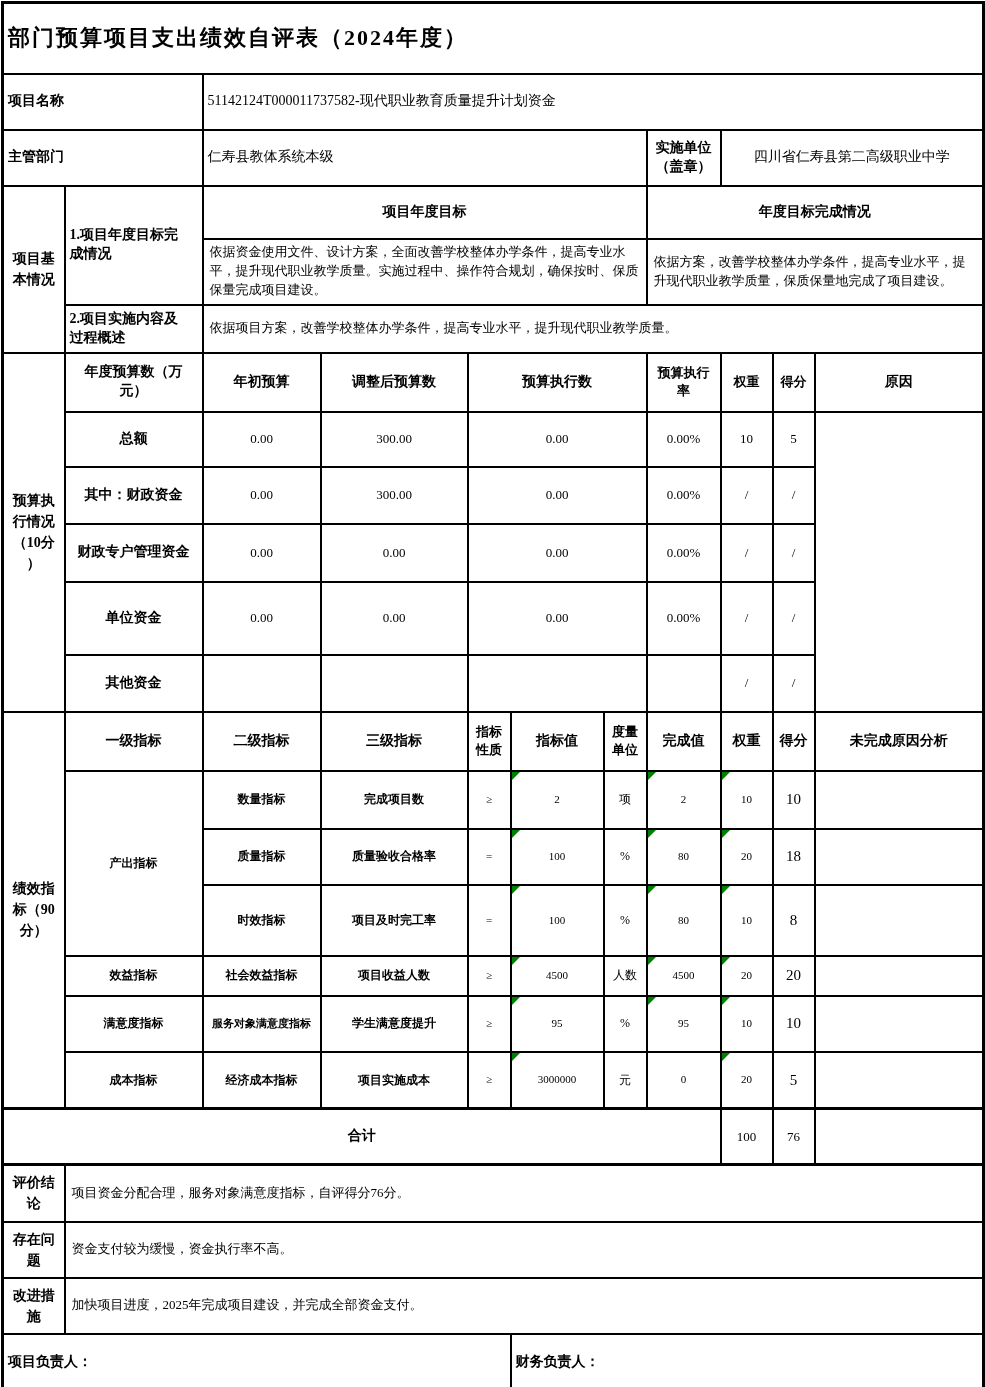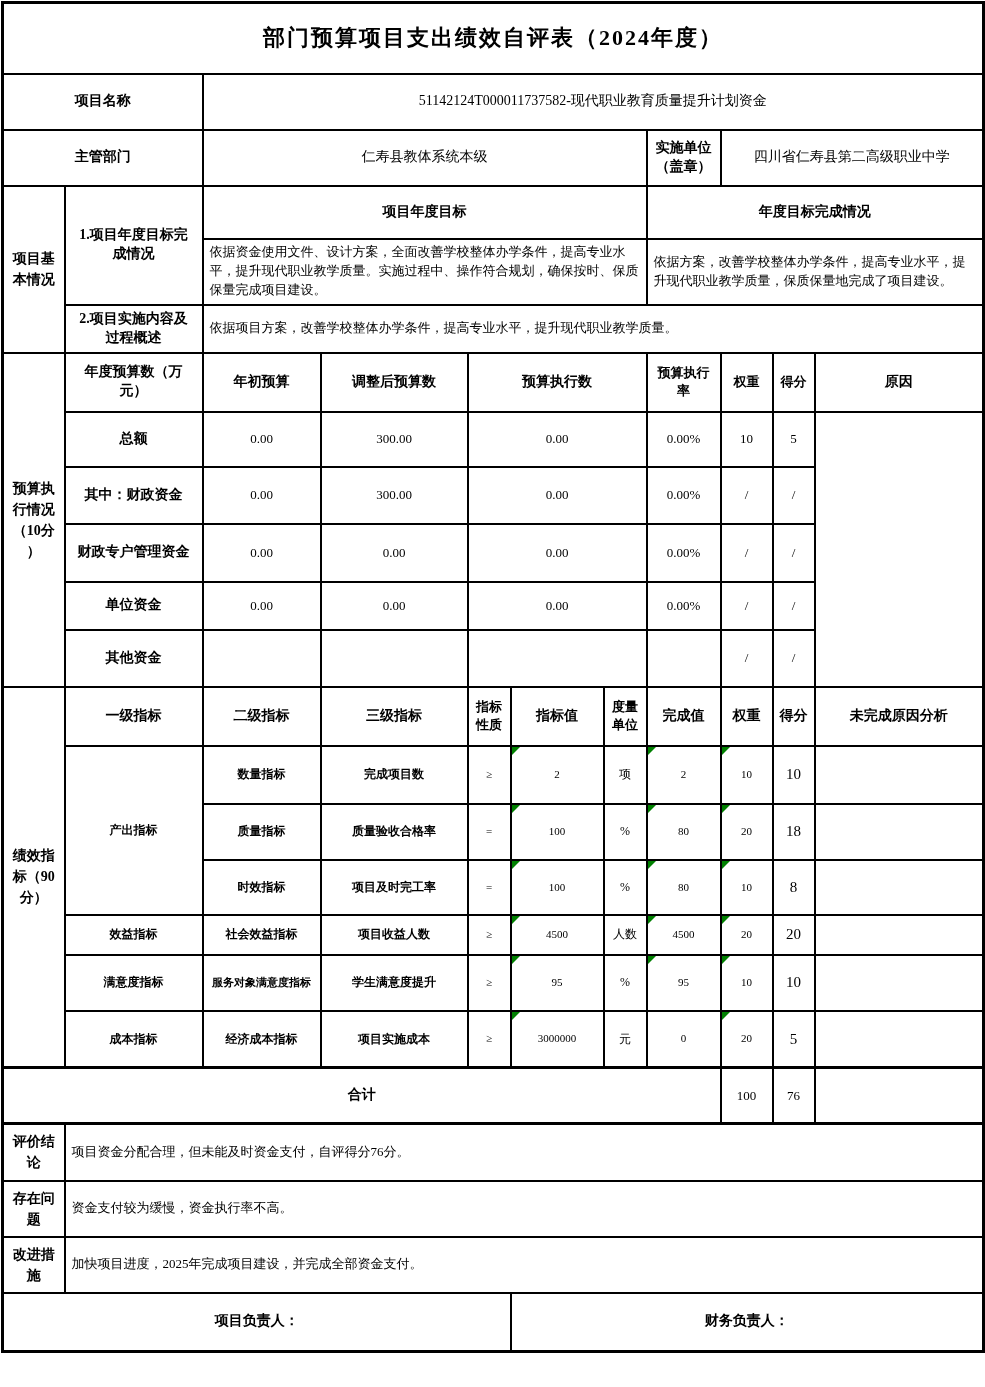--- a/index.html
+++ b/index.html
@@ -17,24 +17,24 @@
     padding:2px 4px;
     overflow:hidden;
     white-space:pre-line;
     vertical-align:middle;
     text-align:center;
     font-size:13px;
     line-height:1.35;
     box-sizing:border-box;
   }
   td.title{
-    font-size:22px;font-weight:bold;letter-spacing:2px;text-align:center;
+    font-size:22px;font-weight:bold;letter-spacing:2px;text-align:left;
   }
   td.lbl{font-weight:bold;font-size:14px;}
-  td.left{text-align:center;}
+  td.left{text-align:left;}
   td.val{font-size:14px;}
   td.vert{font-weight:bold;font-size:14px;line-height:1.5;padding:6px 2px;}
   td.para{text-align:left;font-size:13px;line-height:1.45;padding:3px 6px;}
   td.num{font-size:13px;}
   td.hsm{font-weight:bold;font-size:13px;}
   td.ind-lbl{font-weight:bold;font-size:12px;padding:2px 2px;}
   td.ind-xs{font-weight:bold;font-size:11px;padding:2px 1px;border-radius:26px;}
   td.sm{font-size:11px;padding:2px 1px;}
   td.unit{font-size:12px;padding:2px 1px;}
   td.score{font-size:15px;}
@@ -138,21 +138,21 @@
   </tr>
   <tr style="height:58px">
     <td class="lbl">财政专户管理资金</td>
     <td class="num">0.00</td>
     <td class="num">0.00</td>
     <td colspan="3" class="num">0.00</td>
     <td class="num">0.00%</td>
     <td class="num">/</td>
     <td class="num">/</td>
   </tr>
-  <tr style="height:48px">
+  <tr style="height:73px">
     <td class="lbl">单位资金</td>
     <td class="num">0.00</td>
     <td class="num">0.00</td>
     <td colspan="3" class="num">0.00</td>
     <td class="num">0.00%</td>
     <td class="num">/</td>
     <td class="num">/</td>
   </tr>
   <tr style="height:57px">
     <td class="lbl">其他资金</td>
@@ -198,21 +198,21 @@
     <td class="ind-lbl">质量指标</td>
     <td class="ind-lbl">质量验收合格率</td>
     <td class="sm">=</td>
     <td class="sm rel"><i class="tri"></i><span>100</span></td>
     <td class="unit">%</td>
     <td class="sm rel"><i class="tri"></i><span>80</span></td>
     <td class="sm rel"><i class="tri"></i><span>20</span></td>
     <td class="score">18</td>
     <td></td>
   </tr>
-  <tr style="height:55px">
+  <tr style="height:71px">
     <td class="ind-lbl">时效指标</td>
     <td class="ind-lbl">项目及时完工率</td>
     <td class="sm">=</td>
     <td class="sm rel"><i class="tri"></i><span>100</span></td>
     <td class="unit">%</td>
     <td class="sm rel"><i class="tri"></i><span>80</span></td>
     <td class="sm rel"><i class="tri"></i><span>10</span></td>
     <td class="score">8</td>
     <td></td>
   </tr>
@@ -256,21 +256,21 @@
   <tr style="height:56px" class="thick">
     <td colspan="8" class="lbl">合计</td>
     <td class="num">100</td>
     <td class="num">76</td>
     <td></td>
   </tr>
 
   <tr style="height:57px" class="thick">
     <td class="vert">评价结
 论</td>
-    <td colspan="10" class="para">项目资金分配合理，但未能及时资金支付，自评得分76分。</td>
+    <td colspan="10" class="para">项目资金分配合理，服务对象满意度指标，自评得分76分。</td>
   </tr>
   <tr style="height:44px">
     <td class="vert">存在问
 题</td>
     <td colspan="10" class="para">资金支付较为缓慢，资金执行率不高。</td>
   </tr>
   <tr style="height:42px">
     <td class="vert">改进措
 施</td>
     <td colspan="10" class="para">加快项目进度，2025年完成项目建设，并完成全部资金支付。</td>

